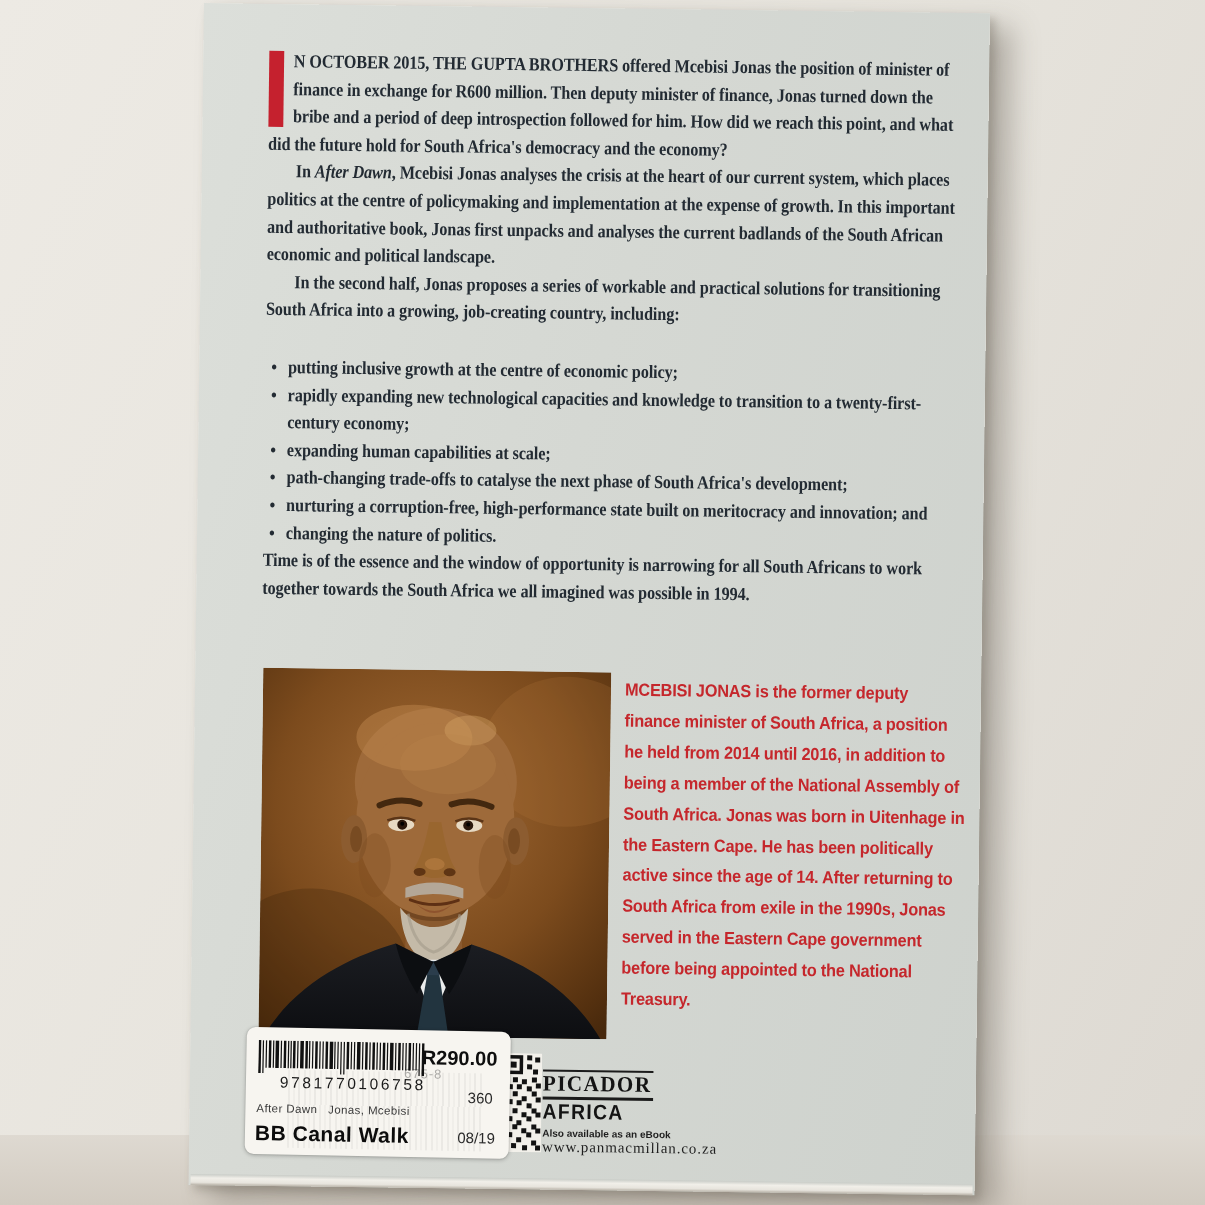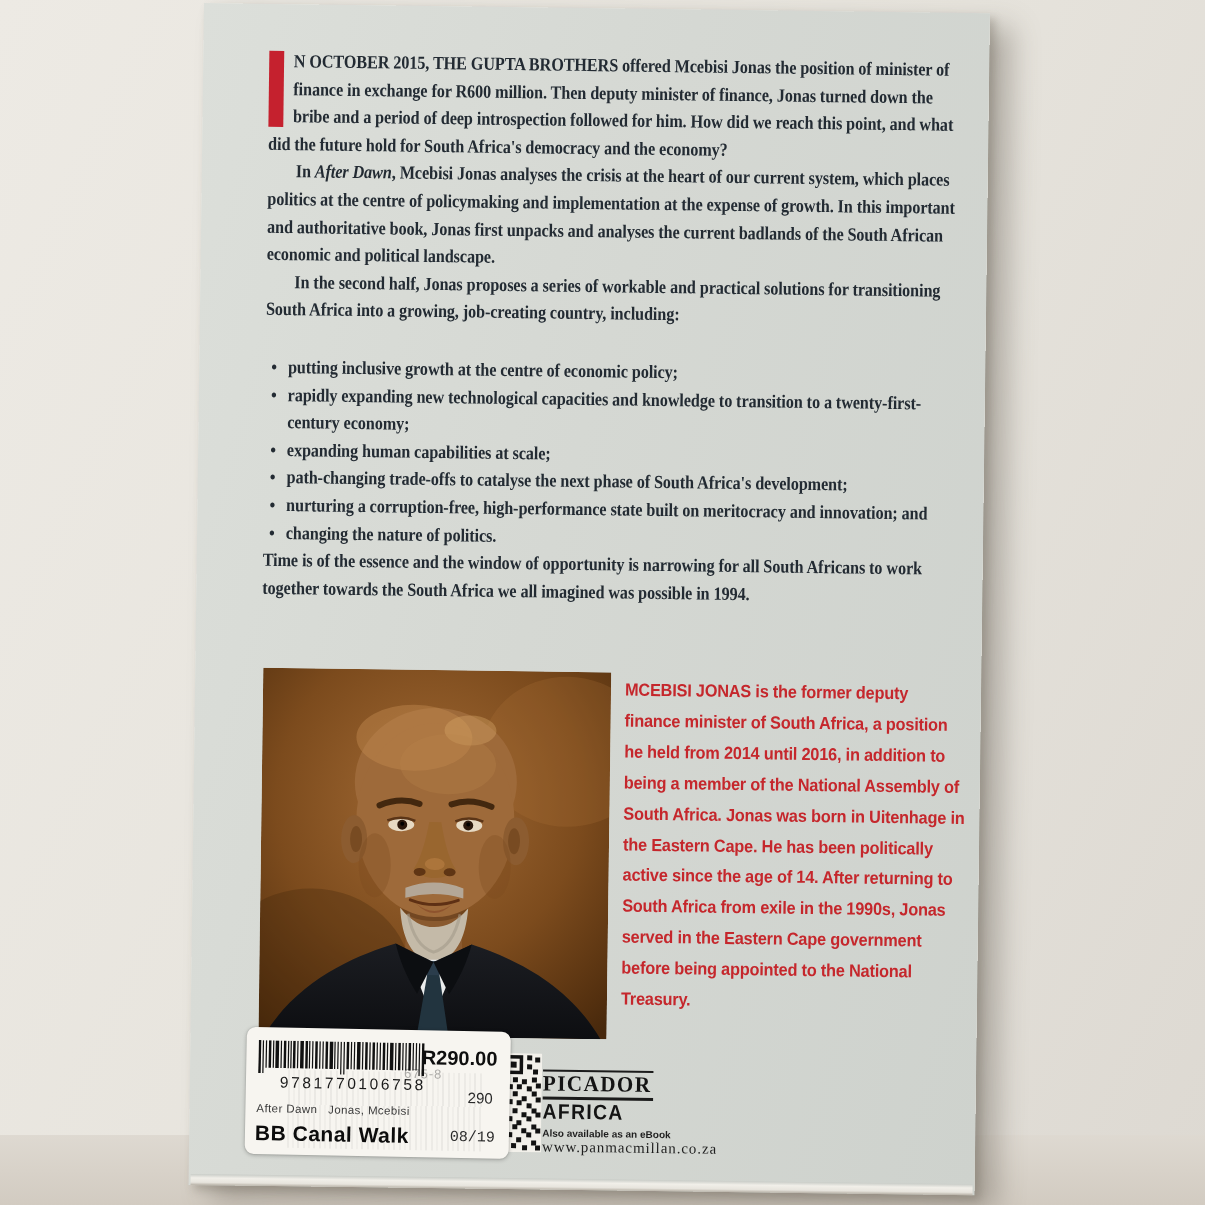--- a/index.html
+++ b/index.html
@@ -63,21 +63,21 @@
       rgba(70,70,70,.12) 0 2px, transparent 2px 5px,
       rgba(70,70,70,.08) 5px 7px, transparent 7px 10px,
       rgba(70,70,70,.14) 10px 12px, transparent 12px 16px);
   }
   .ghost-frag { position:absolute; left:158px; top:36px; font-size:13px; color:#404040; opacity:.4; letter-spacing:1px; }
   .ean { position:absolute; left:12px; top:13px; width:166px; height:33px; }
   .ean-num { position:absolute; left:34px; top:46px; font-size:15.5px; letter-spacing:2.6px; color:#1a1a1a; }
   .price { position:absolute; right:13px; top:16px; font-size:20px; font-weight:bold; color:#0e0e0e; }
   .stock { position:absolute; right:17px; top:58px; font-size:15px; color:#2a2a2a; }
   .title-auth { position:absolute; left:11px; top:75px; font-size:11.5px; color:#3a3a3a; letter-spacing:.4px; white-space:pre; }
-  .datecode { position:absolute; right:14px; top:98px; font-size:15px; color:#2a2a2a;font-family:Liberation Mono, monospace; }
+  .datecode { position:absolute; right:14px; top:98px; font-size:15px; color:#2a2a2a; }
   .store { position:absolute; left:10px; top:94px; font-size:21px; font-weight:bold; letter-spacing:.5px; color:#0c0c0c; }
   
   .qr { position:absolute; left:312px; top:1046px; width:40px; height:99px; }
   .pub { position:absolute; left:353px; top:1062px; color:#141414; }
   .pub-imprint {
     display:inline-block; font-family:"Liberation Serif", serif; font-weight:bold;
     font-size:22px; letter-spacing:1.5px; line-height:24px; padding:0 2px 1px 0;
     border-top:2px solid #1b1b1b; border-bottom:3px solid #1b1b1b;
     transform:scaleX(.96); transform-origin:0 0;
   }
@@ -239,20 +239,20 @@
   </div>
 
   <div class="sticker">
     <div class="ghost-bars"></div>
     <div class="ghost-frag">675-8</div>
     <svg class="ean" viewBox="0 0 161 36" preserveAspectRatio="none">
       <path fill="#111" d="M0 0h2.5v36h-2.5z M4 0h1.2v36h-1.2z M7 0h1.2v30h-1.2z M10 0h2.4v30h-2.4z M14 0h1.2v30h-1.2z M16.5 0h3.4v30h-3.4z M21.5 0h1.2v30h-1.2z M24.5 0h2.4v30h-2.4z M28.5 0h1.2v30h-1.2z M31 0h1.2v30h-1.2z M33.5 0h2.4v30h-2.4z M37.5 0h1.2v30h-1.2z M40.5 0h3.4v30h-3.4z M45.5 0h2.4v30h-2.4z M49 0h1.2v30h-1.2z M52 0h1.2v30h-1.2z M55 0h2.4v30h-2.4z M59 0h1.2v30h-1.2z M62 0h1.2v30h-1.2z M65 0h2.4v30h-2.4z M69 0h3.4v30h-3.4z M73.5 0h1.2v30h-1.2z M76.5 0h1.2v30h-1.2z M79.5 0h1.2v36h-1.2z M82.5 0h1.2v36h-1.2z M85.5 0h2.4v30h-2.4z M89.5 0h1.2v30h-1.2z M92.5 0h1.2v30h-1.2z M95.5 0h3.4v30h-3.4z M100.5 0h1.2v30h-1.2z M103.5 0h2.4v30h-2.4z M107.5 0h1.2v30h-1.2z M110.5 0h2.4v30h-2.4z M114.5 0h1.2v30h-1.2z M117.5 0h1.2v30h-1.2z M120.5 0h2.4v30h-2.4z M124.5 0h1.2v30h-1.2z M127.5 0h3.4v30h-3.4z M132.5 0h1.2v30h-1.2z M135.5 0h2.4v30h-2.4z M139.5 0h1.2v30h-1.2z M142.5 0h1.2v30h-1.2z M145.5 0h2.4v30h-2.4z M149.5 0h1.2v30h-1.2z M152.5 0h1.2v30h-1.2z M155.5 0h1.2v36h-1.2z M158.5 0h2.5v36h-2.5z"></path>
     </svg>
     <div class="ean-num">9781770106758</div>
     <div class="price">R290.00</div>
-    <div class="stock">290</div>
+    <div class="stock">360</div>
     <div class="title-auth">After Dawn   Jonas, Mcebisi</div>
     <div class="datecode">08/19</div>
     <div class="store">BB Canal Walk</div>
   </div>
 
   <div class="pages-edge"></div>
 </div>
 
 </body></html>

